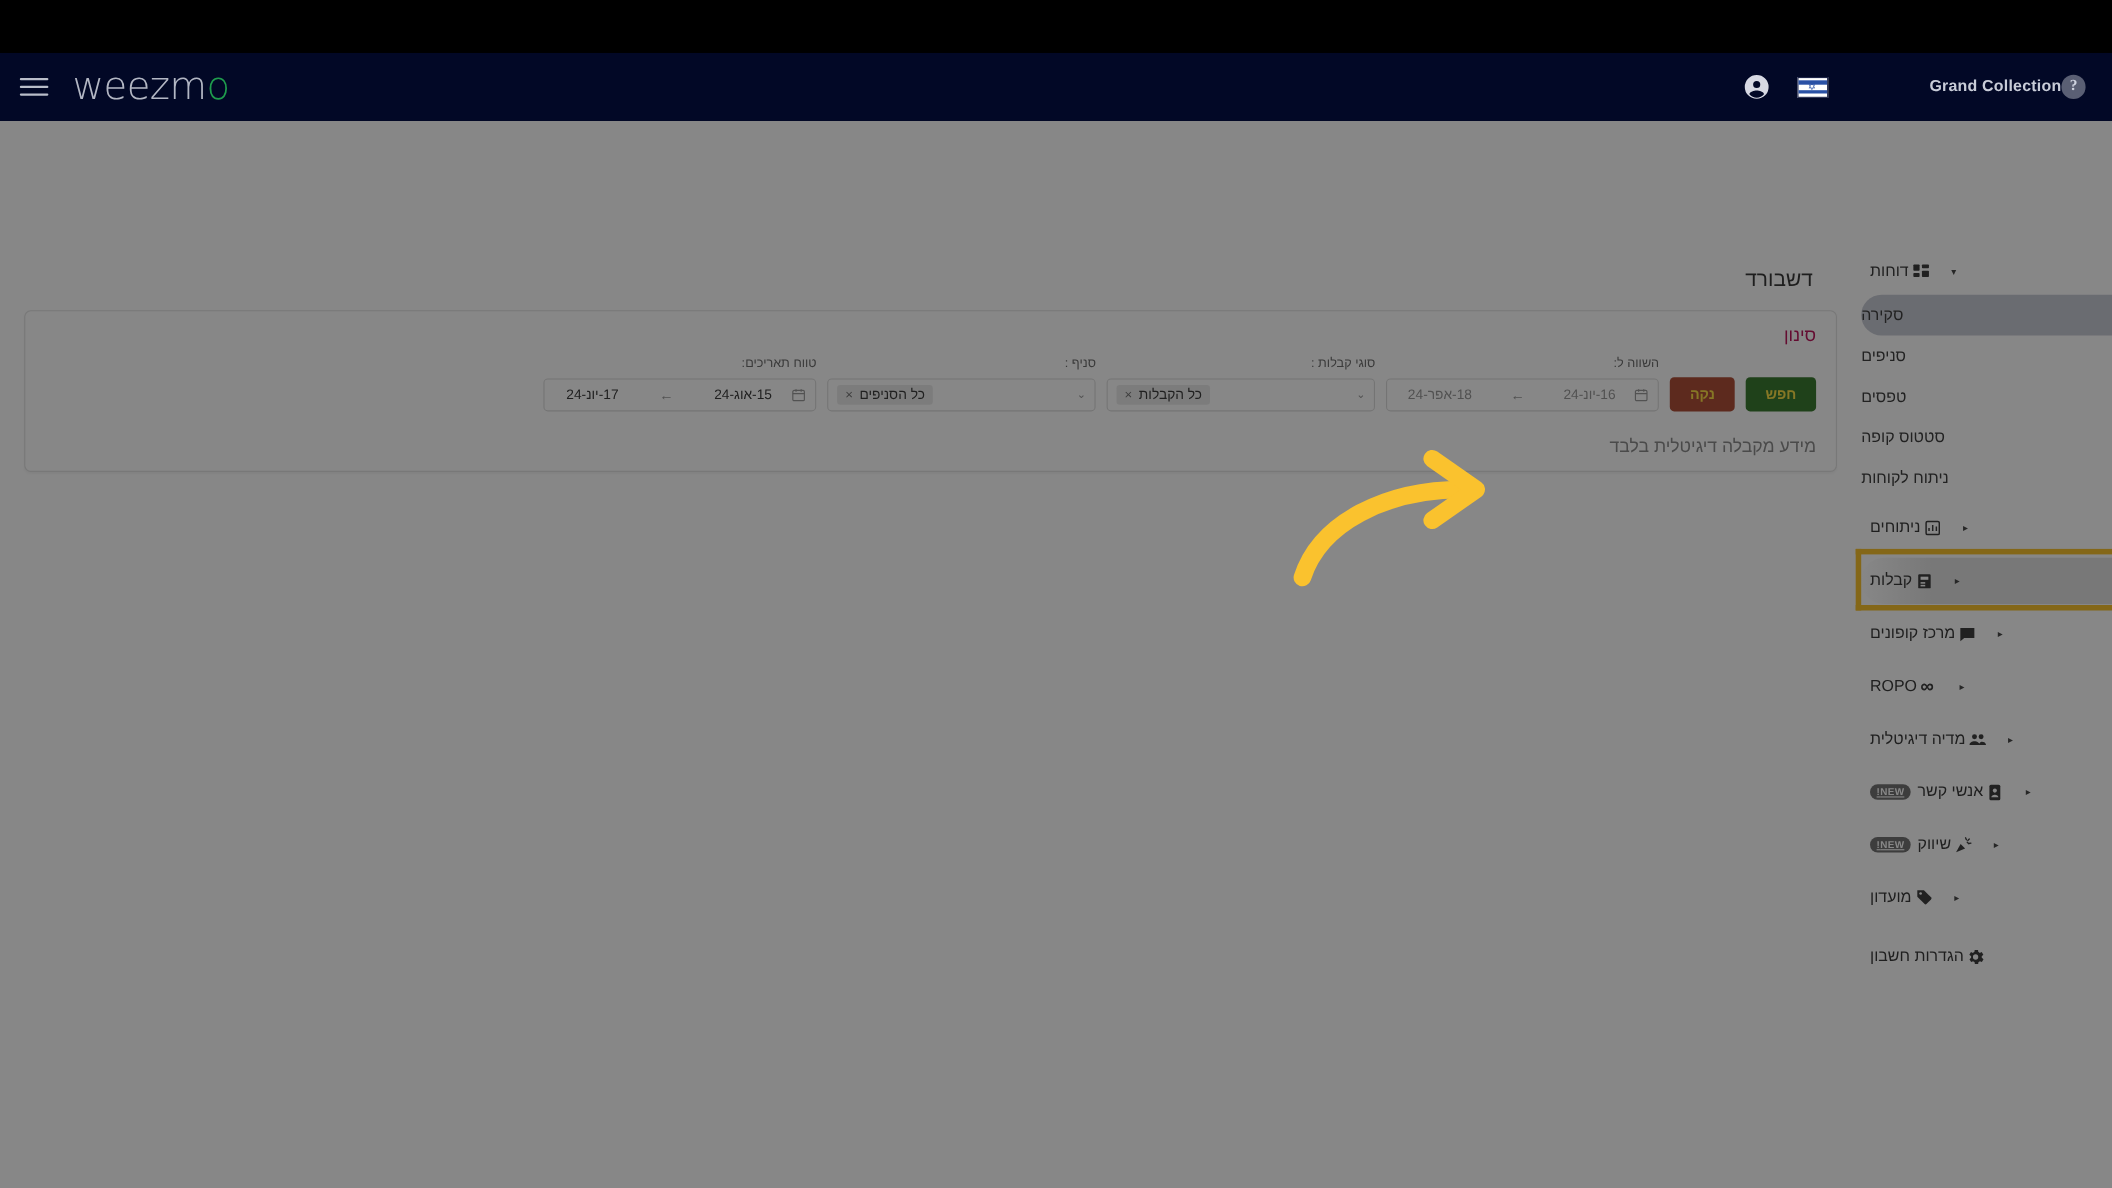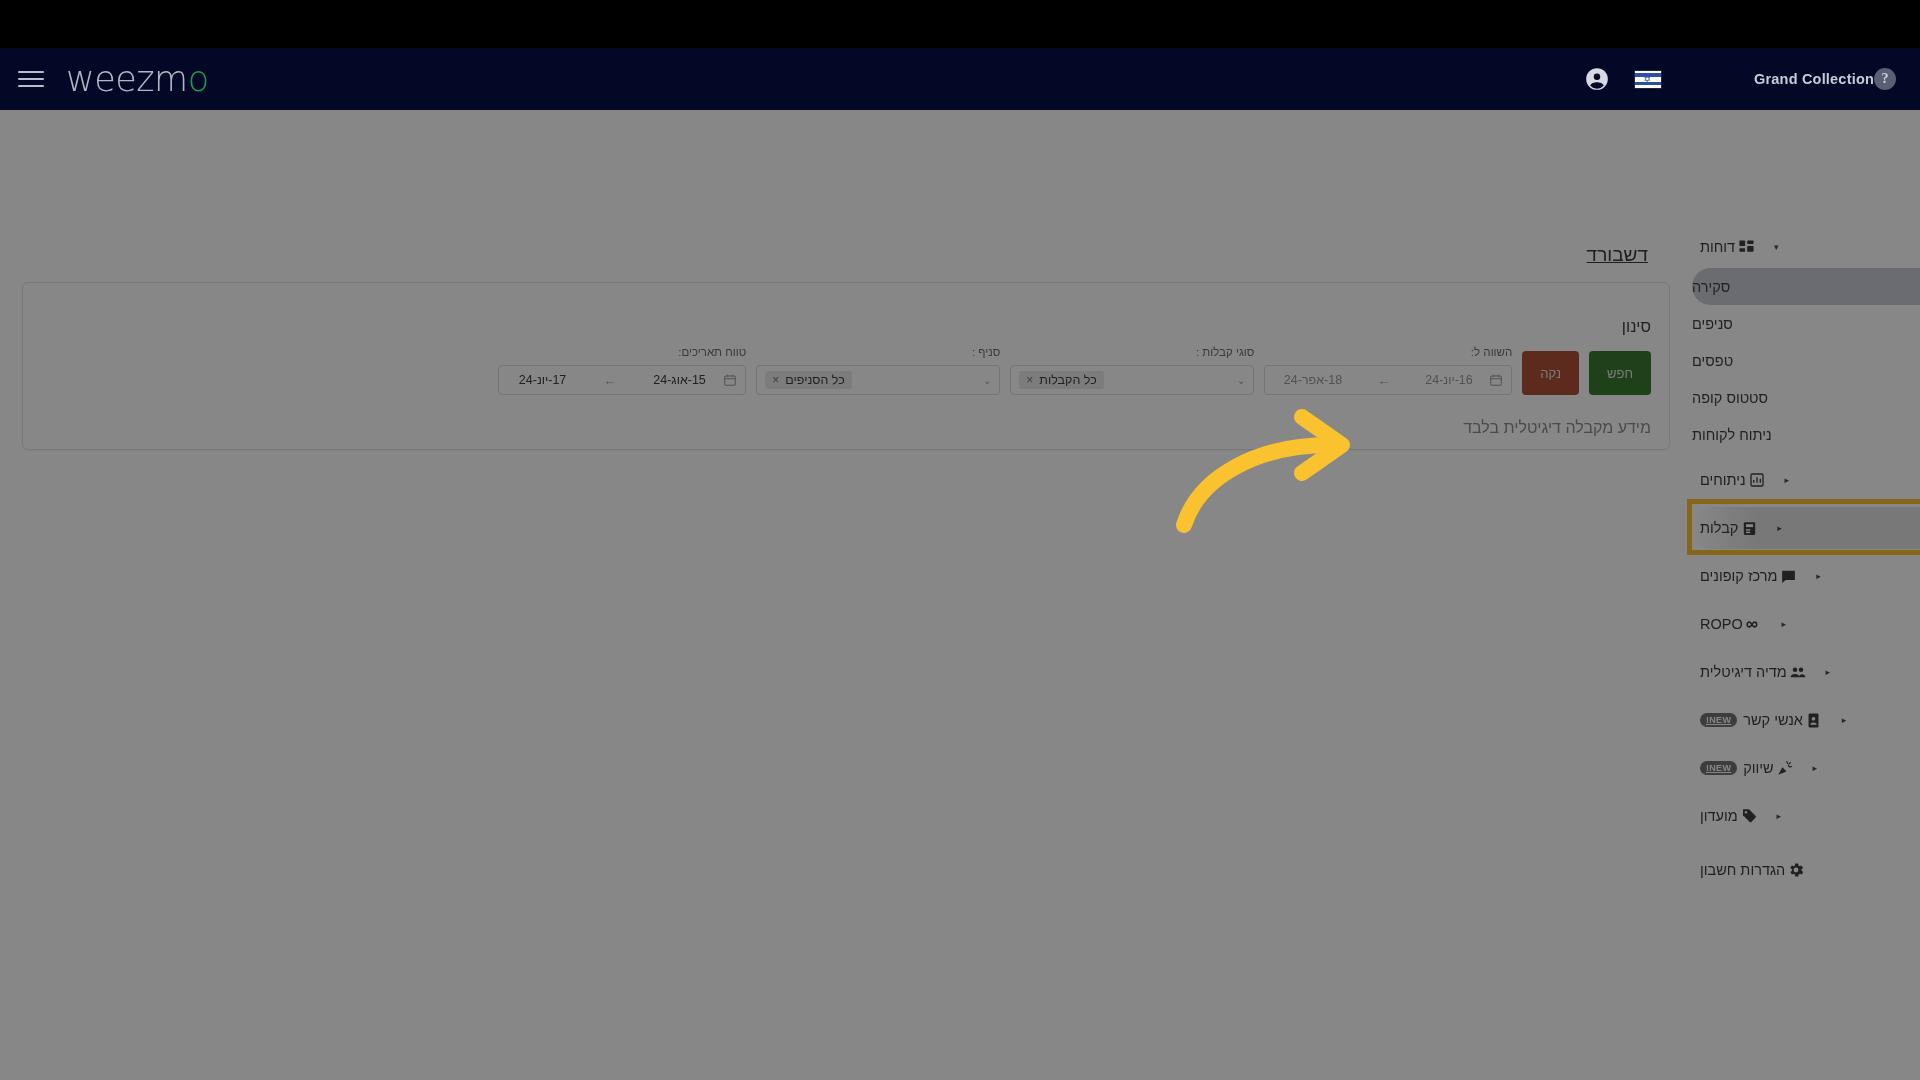--- a/index.html
+++ b/index.html
@@ -194,36 +194,34 @@
     top: 110px; right: 228px; left: 0; bottom: 0;
     background: #ffffff;
     padding: 18px 22px 0 22px;
     z-index: 8;
   }
   .page-title {
     font-size: 19px;
     color: #3a3a3a;
     text-align: right;
     padding: 6px 22px 0 0;
-    text-decoration: underline;
   }
   .card {
     margin-top: 16px;
     border: 1px solid #e2e2e2;
     border-radius: 6px;
     background: #ffffff;
     padding: 14px 18px 12px 18px;
     box-shadow: 0 1px 2px rgba(0,0,0,0.04);
   }
   .card-title {
     font-size: 16px;
-    color: #404040;
+    color: #be185d;
     text-align: right;
     margin-bottom: 10px;
-    margin-top: 21px;
   }
   .filter-row {
     display: flex;
     flex-direction: row;
     align-items: flex-end;
     gap: 10px;
     justify-content: flex-start;
   }
   .field { display: flex; flex-direction: column; }
   .field-label {
@@ -270,27 +268,28 @@
     color: #3d3d3d;
     display: inline-flex;
     align-items: center;
     gap: 6px;
     direction: rtl;
   }
   .chip .x { color: #737373; font-size: 12px; }
   .chev { color: #9b9b9b; font-size: 10px; }
   .date-control.muted .dates { color: #9a9a9a; }
   .btn {
-    height: 44px;
+    height: 31px;
     border: none;
     border-radius: 4px;
-    color: #e5e5e5;
+    color: #fde047;
     font-size: 13px;
     padding: 0 18px;
     cursor: pointer;
+    font-weight: bold;
   }
   .btn-clear { background: #b0503a; }
   .btn-search { background: #3c7c32; }
   .card-note {
     text-align: right;
     font-size: 16px;
     color: #8d8d8d;
     margin-top: 24px;
   }
 

